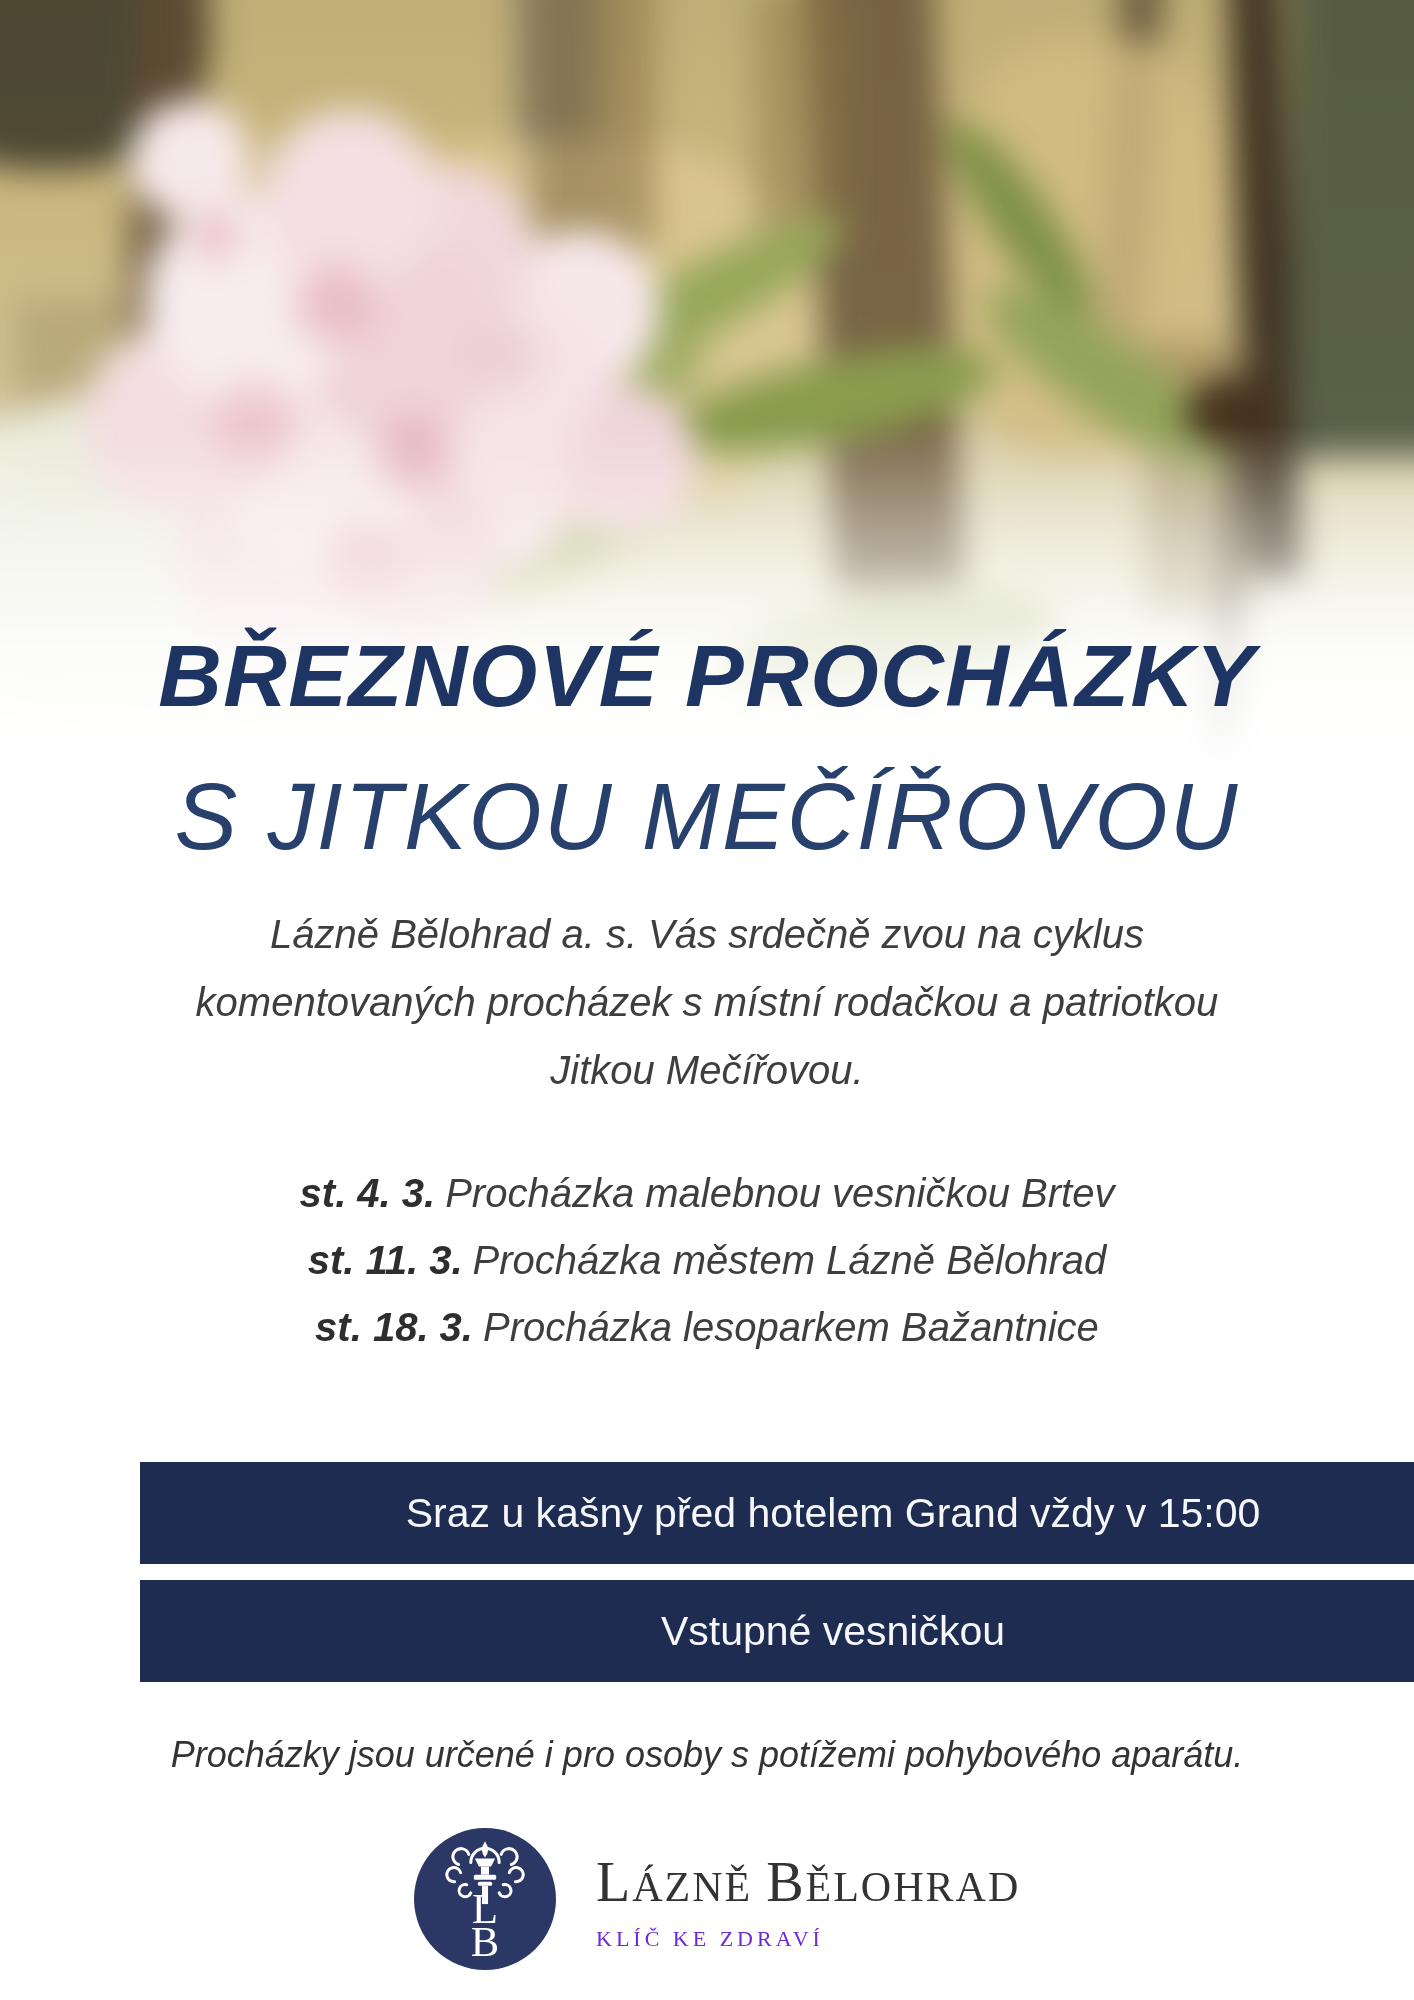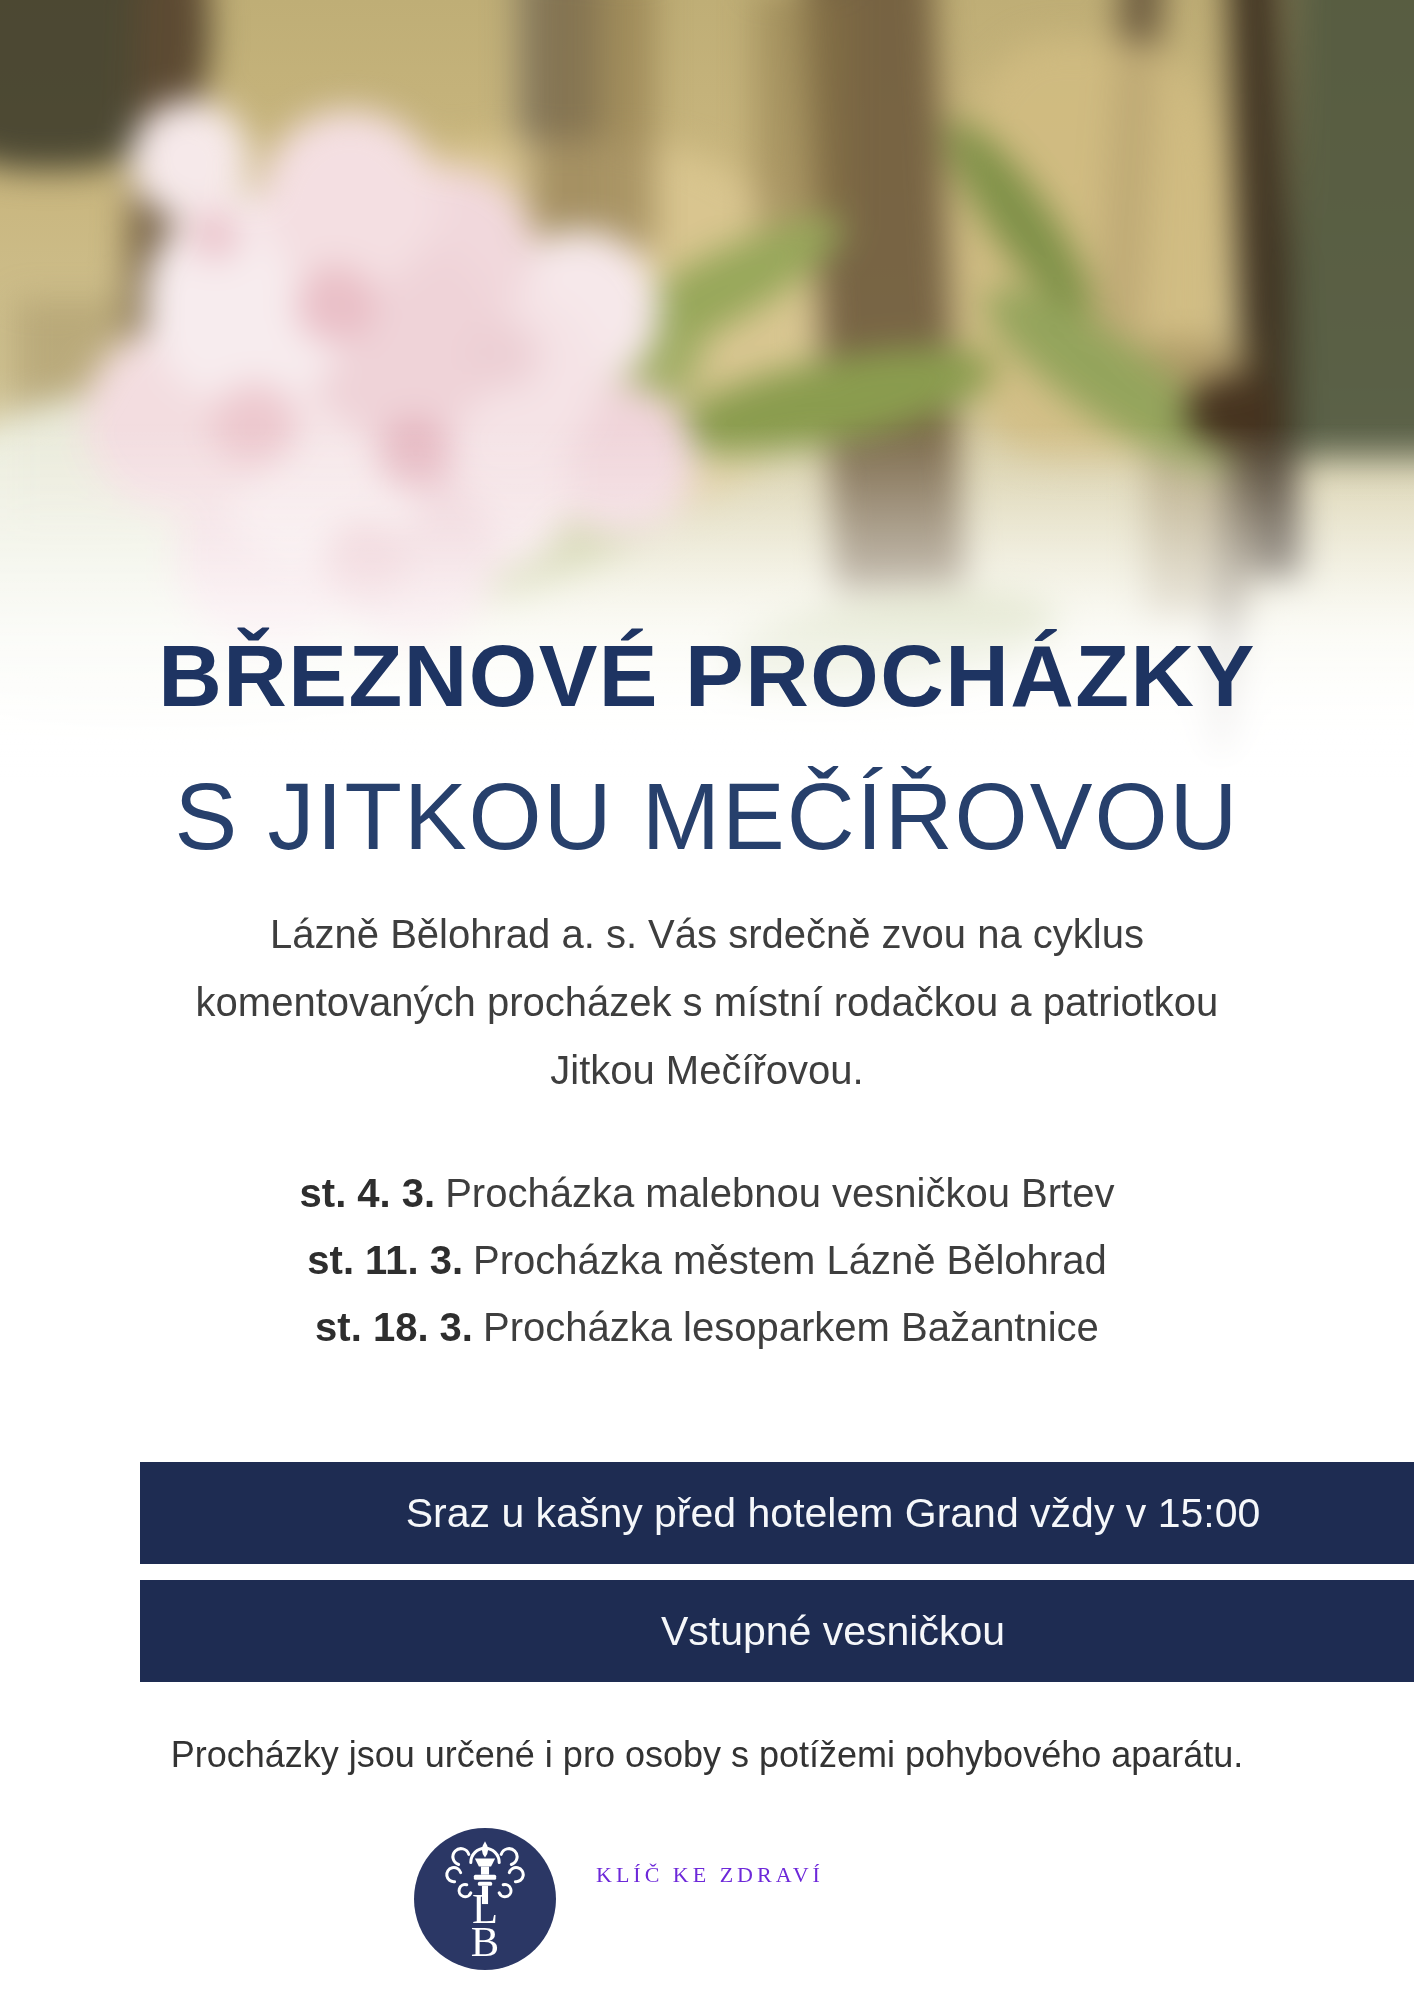--- a/index.html
+++ b/index.html
@@ -45,21 +45,21 @@
       -10px 260px 0 36px #f3dde0, 130px 300px 0 50px #f6e7e9, 260px 90px 0 24px #f1d8dc,
       320px 220px 0 30px #f5e3e6, 80px 400px 0 34px #f2dadf, 220px 400px 0 28px #eed0d6,
       300px 330px 0 22px #f4e0e3, 390px 150px 0 20px #f6e8ea, 430px 300px 0 16px #f0d5da; }
   .petals { left:230px; top:250px; width:50px; height:50px; border-radius:50%; background:#e9bcc4; opacity:.8;
     box-shadow: 120px 70px 0 14px #e7b6bf, 40px 190px 0 18px #ecc3ca, 200px 220px 0 12px #e3aeb9,
       290px 120px 0 10px #eccdd3, 150px 330px 0 16px #e9bdc5; }
   .hero-fade { position:absolute; left:0; top:0; width:100%; height:100%;
     background:linear-gradient(180deg, rgba(255,255,255,0) 0%, rgba(255,255,255,0) 52%, rgba(255,255,255,.78) 79%, #ffffff 96%); }
 
   
-  .centered { position:absolute; left:0; width:100%; text-align:center; z-index:2; }
+  .centered { position:absolute; left:0; width:100%; text-align:center; z-index:2;font-style:italic; }
   .title    { top:632px; font-size:88px; line-height:1; font-weight:800; color:#1e3462; letter-spacing:1.5px; }
   .subtitle { top:770px; font-size:94px; line-height:1; font-weight:400; color:#27406c; letter-spacing:2px; }
   .intro    { top:900px; font-size:40px; line-height:68px; color:#3e3e3e; }
   .schedule { top:1160px; font-size:40px; line-height:67px; color:#3e3e3e; }
   .schedule .date { font-weight:700; color:#2e2e2e; margin-right:10px; }
   .banner { position:absolute; left:140px; width:1386px; height:102px; background:#1e2c52;
     color:#f5f7fa; font-size:41px; display:flex; align-items:center; justify-content:center; z-index:2; }
   .banner-1 { top:1462px; }
   .banner-2 { top:1580px; }
   .note { top:1734px; font-size:36px; color:#333333;text-align:center; }
@@ -149,16 +149,19 @@
         <rect x="66" y="38" width="8" height="8"></rect>
         <rect x="59" y="46" width="22" height="5" rx="1.5"></rect>
         <rect x="63" y="53" width="14" height="4" rx="1.5"></rect>
         <rect x="67" y="57" width="6" height="18"></rect>
       </g>
       <text x="70" y="94" text-anchor="middle" fill="#ffffff" font-size="42" class="mono">L</text>
       <text x="70" y="126" text-anchor="middle" fill="#ffffff" font-size="42" class="mono">B</text>
     </svg>
   </div>
   <div class="logo-text">
+    <div class="logo-name">
+      <span class="initial">L</span><span class="part">ÁZNĚ</span><span class="initial">B</span><span>ĚLOHRAD</span>
+    </div>
     <div class="logo-tagline">KLÍČ KE ZDRAVÍ</div>
   </div>
 
 </div>
 
 </body></html>

